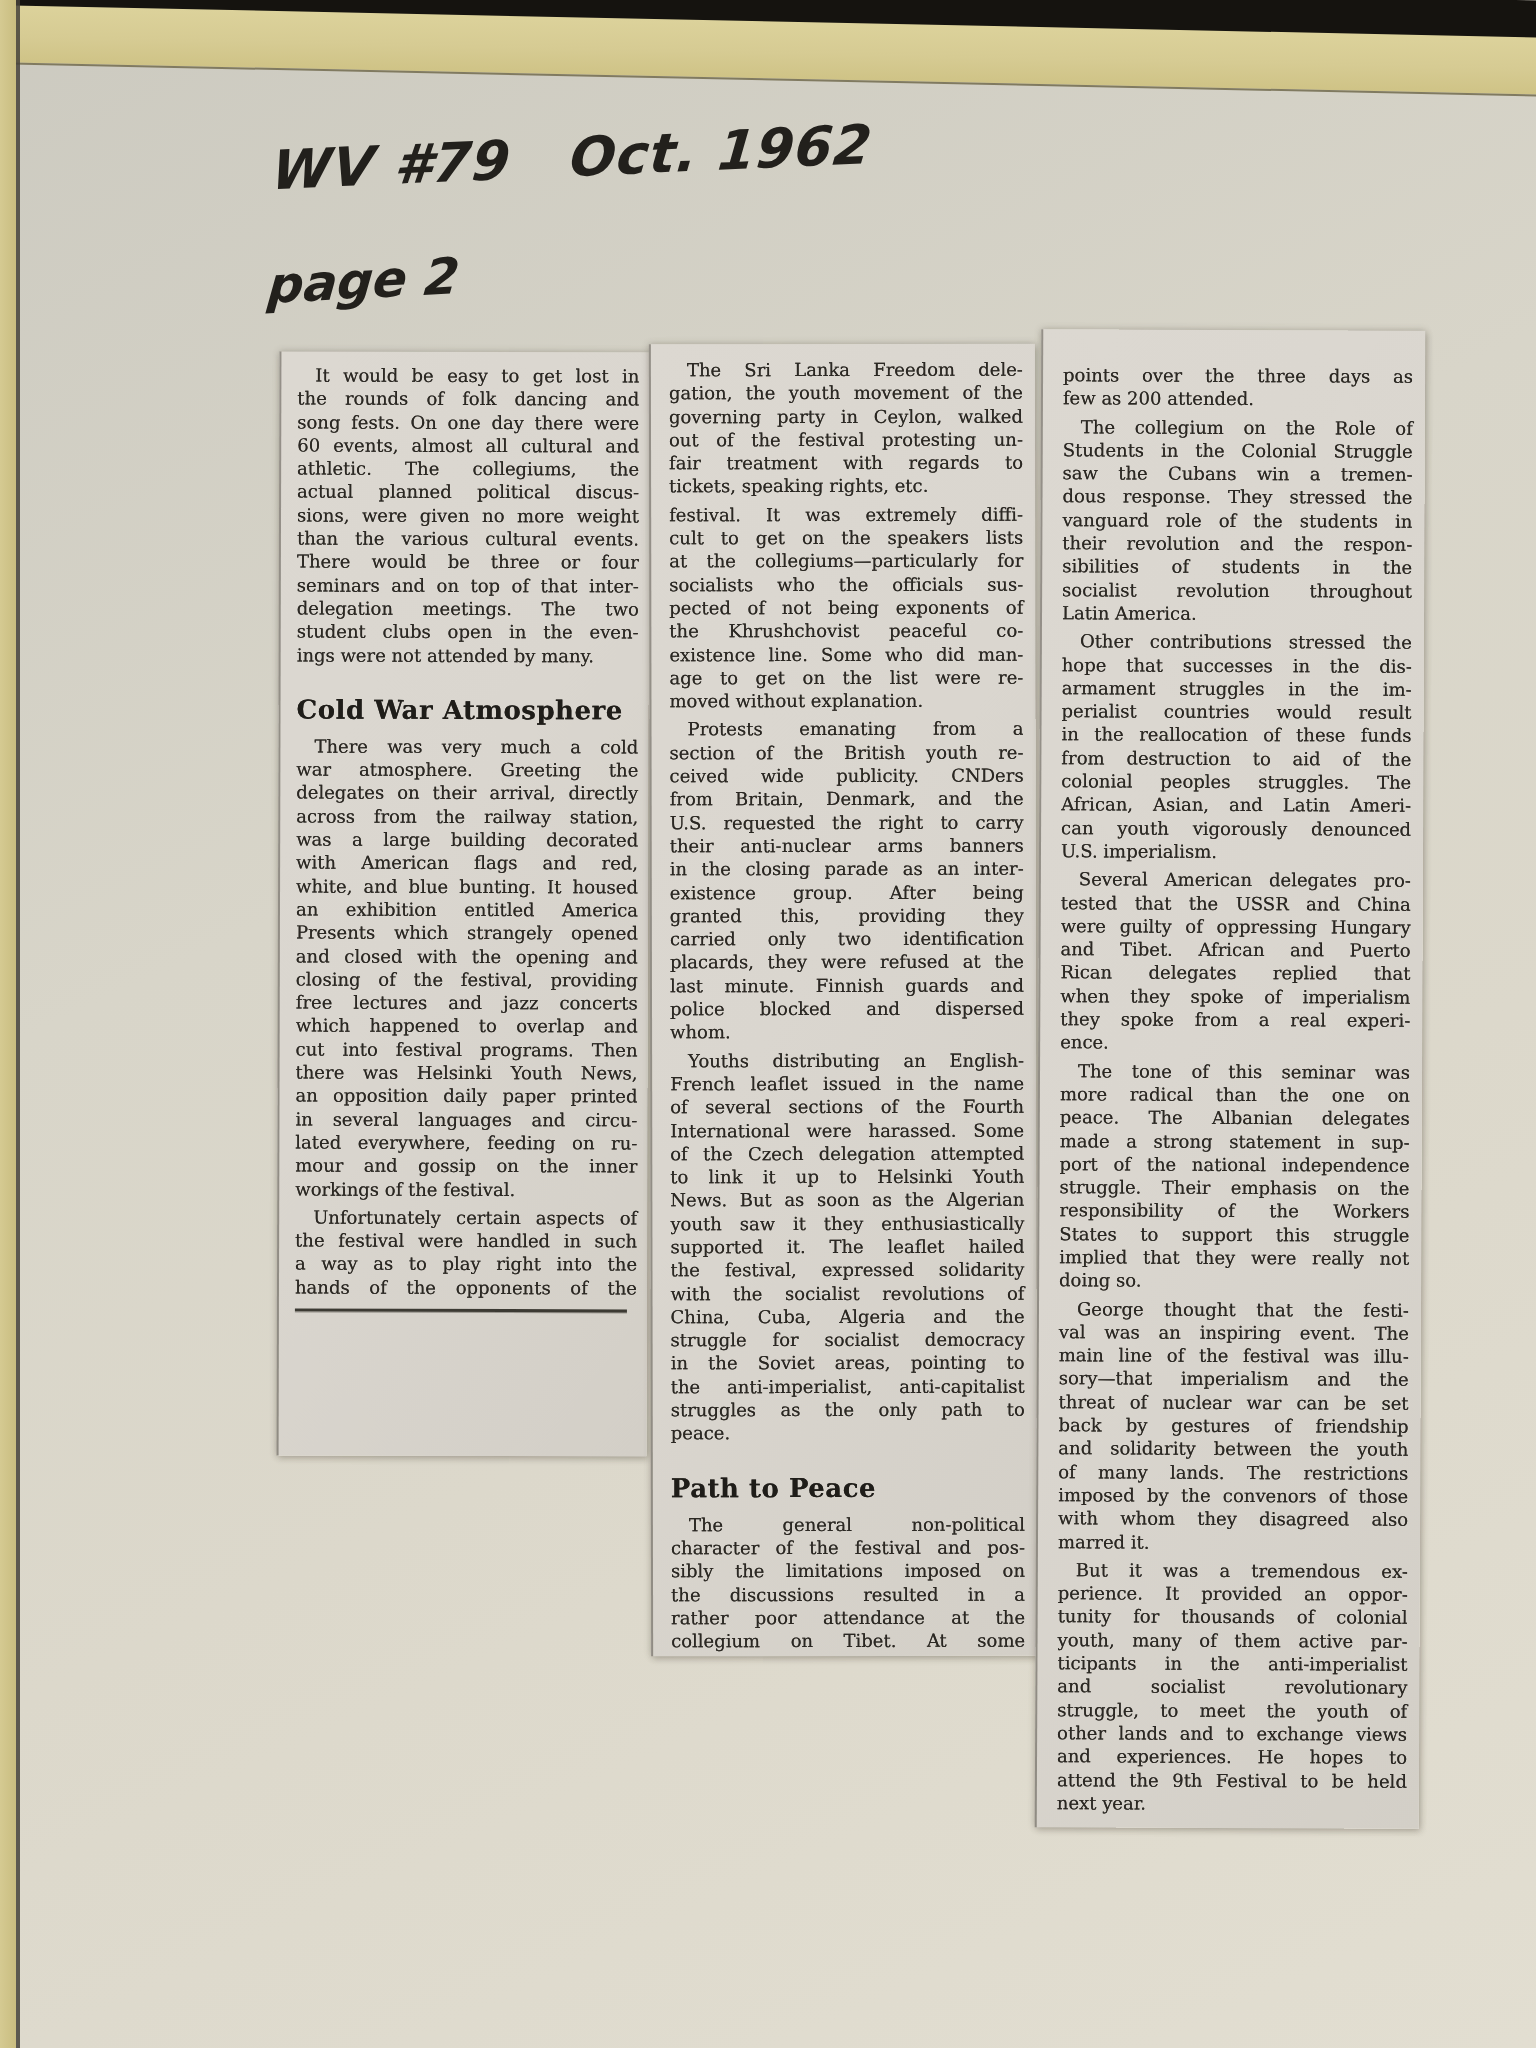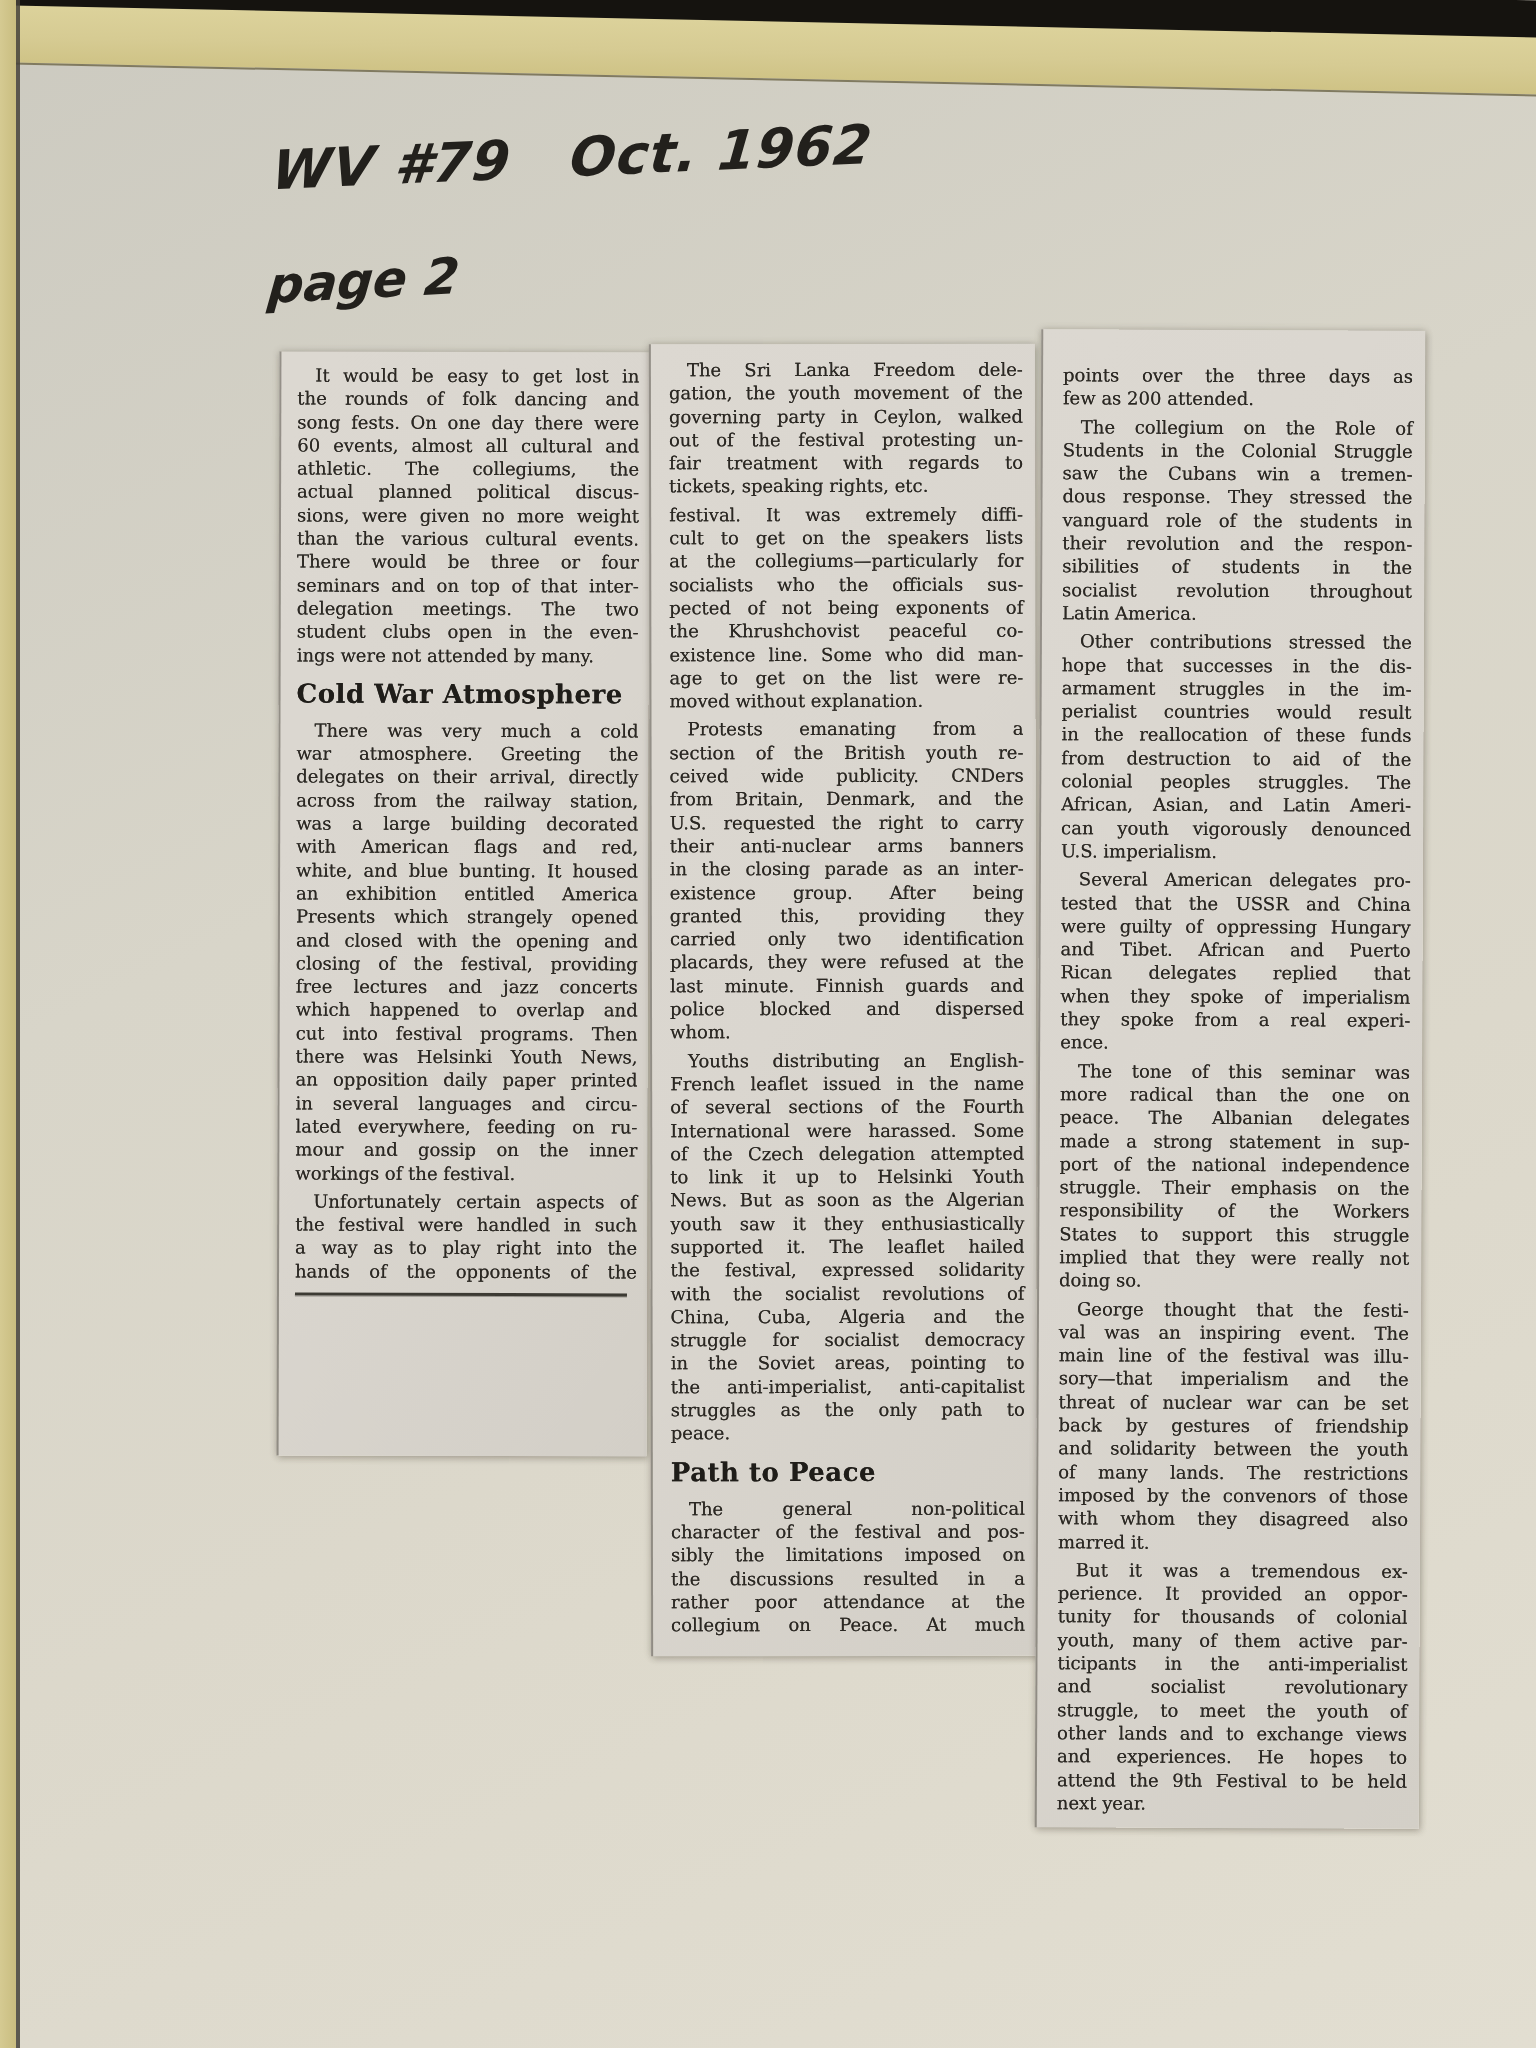--- a/index.html
+++ b/index.html
@@ -53,21 +53,21 @@
   }
   .clip1{left:278px;top:352px;width:370px;height:1104px;padding:12px 10px 0 16px;transform:rotate(.15deg);}
   .clip2{left:650px;top:344px;width:386px;height:1312px;padding:14px 12px 0 18px;transform:rotate(-.1deg);}
   .clip3{left:1038px;top:330px;width:384px;height:1498px;padding:34px 12px 0 20px;transform:rotate(.25deg);}
   .para{margin:0 0 5px 0;}
   .para.indent .line:first-child{text-indent:18px;}
   .line{text-align:justify;text-align-last:justify;}
   .line.end{text-align-last:left;}
   .heading{
     font-weight:bold;font-size:26px;line-height:30px;
-    margin:12px 0 10px 0;color:var(--heading_ink,#1f1d19);
+    margin:28px 0 10px 0;color:var(--heading_ink,#1f1d19);
     letter-spacing:.5px;
   }
   .endrule{
     height:0;border-top:3px solid #3c3a33;margin:10px 2px 0 0;width:97%;
     box-shadow:0 1px 0 rgba(60,58,51,.4);
   }
 </style>
 </head>
 <body>
 
@@ -182,21 +182,21 @@
         <div class="line">struggles as the only path to</div>
         <div class="line end">peace.</div>
       </div>
       <div class="heading">Path to Peace</div>
       <div class="para indent">
         <div class="line">The general non-political</div>
         <div class="line">character of the festival and pos-</div>
         <div class="line">sibly the limitations imposed on</div>
         <div class="line">the discussions resulted in a</div>
         <div class="line">rather poor attendance at the</div>
-        <div class="line">collegium on Peace. At much</div>
+        <div class="line">collegium on Tibet. At some</div>
       </div>
     </div>
   <div class="clip clip3">
       <div class="para">
         <div class="line">points over the three days as</div>
         <div class="line end">few as 200 attended.</div>
       </div>
       <div class="para indent">
         <div class="line">The collegium on the Role of</div>
         <div class="line">Students in the Colonial Struggle</div>

